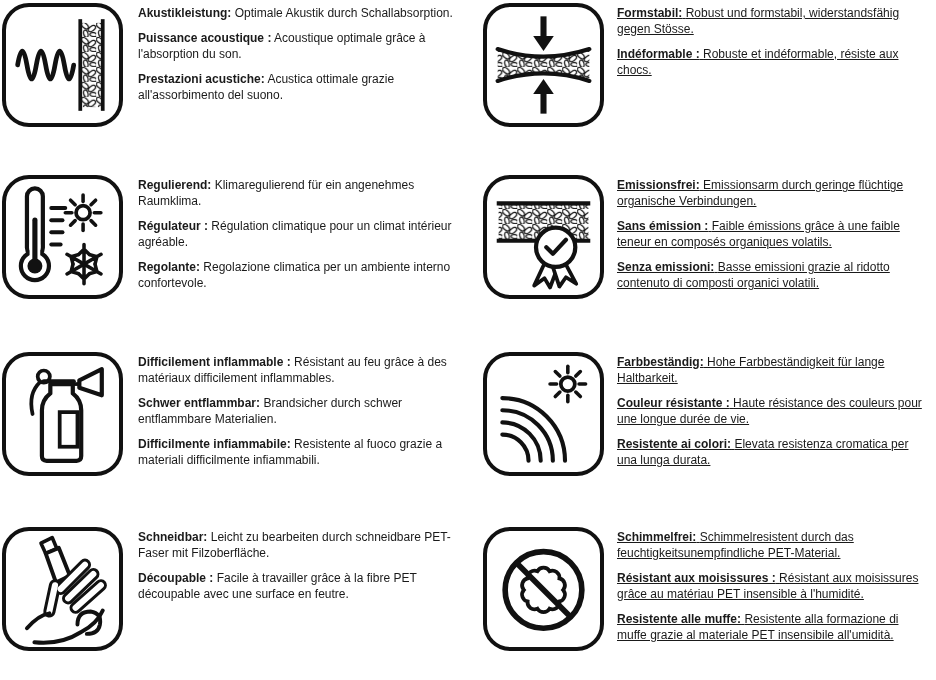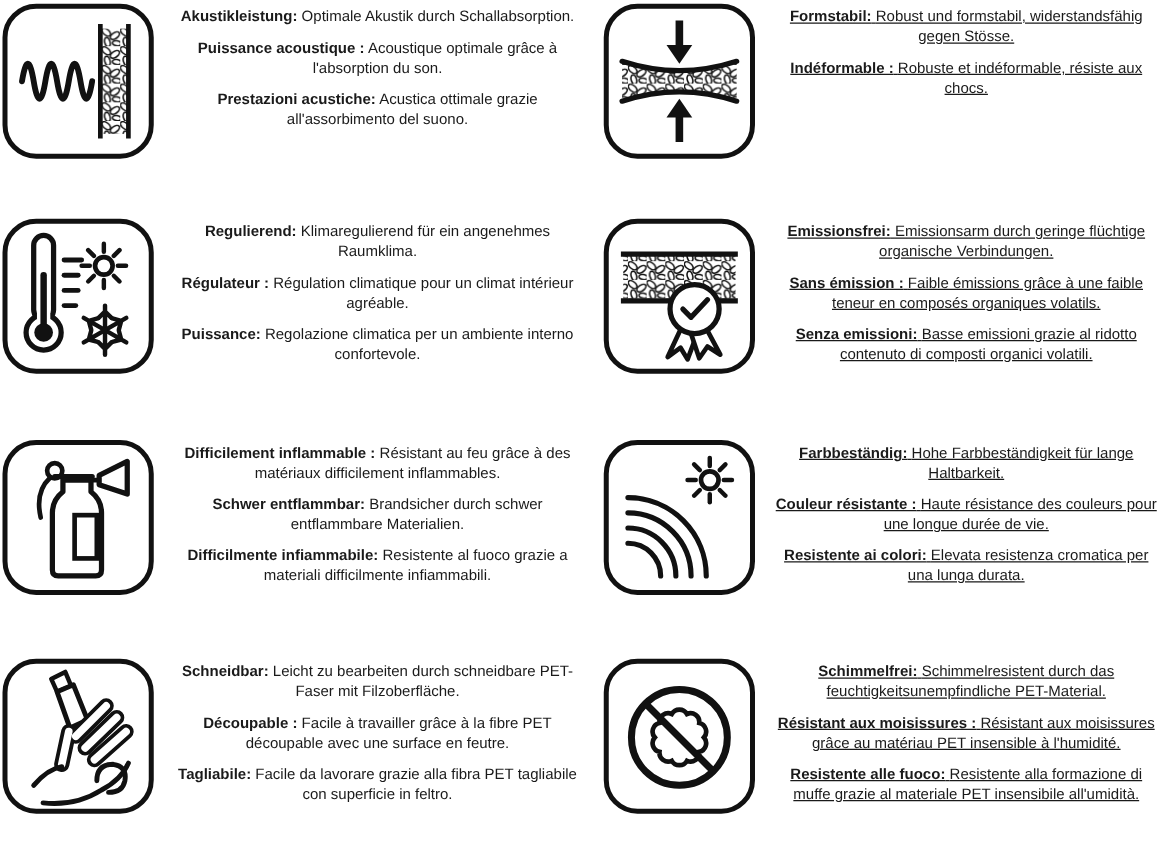--- a/index.html
+++ b/index.html
@@ -16,21 +16,21 @@
   .card.left{padding-left:2px;gap:15px;}
   .card.right{padding-left:15px;gap:13px;text-decoration:underline;}
   .icon-tile{
     flex:0 0 121px;width:121px;height:124px;box-sizing:border-box;
     border:4px solid #111;border-radius:27px;background:#fff;
   }
   .icon-tile svg{display:block;width:100%;height:100%;}
   .texts{padding-top:2px;}
   .card.left .texts{max-width:328px;}
   .card.right .texts{max-width:312px;}
-  .texts p{margin:0 0 9px 0;font-size:12px;line-height:16px;text-align:center;}
+  .texts p{margin:0 0 9px 0;font-size:12px;line-height:16px;}
   .texts b{font-weight:700;}
   .svgdefs{position:absolute;width:0;height:0;}
   svg .ln{stroke:#111;}
 </style>
 </head>
 <body>
 
 <svg class="svgdefs" aria-hidden="true">
   <defs>
     <pattern id="fiber" width="16" height="16" patternUnits="userSpaceOnUse">
@@ -113,21 +113,21 @@
           <use href="#sfArm" transform="rotate(120)"></use>
           <use href="#sfArm" transform="rotate(180)"></use>
           <use href="#sfArm" transform="rotate(240)"></use>
           <use href="#sfArm" transform="rotate(300)"></use>
         </g>
       </svg>
     </div>
     <div class="texts">
       <p><b>Regulierend:</b> <span>Klimaregulierend für ein angenehmes Raumklima.</span></p>
       <p><b>Régulateur :</b> <span>Régulation climatique pour un climat intérieur agréable.</span></p>
-      <p><b>Puissance:</b> <span>Regolazione climatica per un ambiente interno confortevole.</span></p>
+      <p><b>Regolante:</b> <span>Regolazione climatica per un ambiente interno confortevole.</span></p>
     </div>
   </article>
 
   <article class="card right">
     <div class="icon-tile">
       <svg viewBox="0 0 120 124">
         <rect x="12" y="26" width="96" height="40" fill="url(#fiber)"></rect>
         <line class="ln" x1="10" y1="26" x2="110" y2="26" stroke-width="4.5"></line>
         <line class="ln" x1="10" y1="66" x2="110" y2="66" stroke-width="4.5"></line>
         <path class="ln" d="M64,84 L50,114 L61,106 L67,116 L76,92 Z" fill="#fff" stroke-width="4" stroke-linejoin="round"></path>
@@ -211,32 +211,31 @@
           <path d="M74,82 L101,58"></path>
         </g>
         <path class="ln" d="M76,100 Q76,86 90,86 Q102,88 100,100 Q98,110 86,110" fill="#fff" stroke-width="4.2" stroke-linecap="round"></path>
         <path class="ln" d="M22,104 Q34,90 46,88" fill="none" stroke-width="4.2" stroke-linecap="round"></path>
         <path class="ln" d="M30,119 Q58,122 80,108 Q97,99 103,85" fill="none" stroke-width="4.2" stroke-linecap="round"></path>
       </svg>
     </div>
     <div class="texts">
       <p><b>Schneidbar:</b> <span>Leicht zu bearbeiten durch schneidbare PET-Faser mit Filzoberfläche.</span></p>
       <p><b>Découpable :</b> <span>Facile à travailler grâce à la fibre PET découpable avec une surface en feutre.</span></p>
-      <p><b>Tagliabile:</b> <span>Facile da lavorare grazie alla fibra PET tagliabile con superficie in feltro.</span></p>
     </div>
   </article>
 
   <article class="card right">
     <div class="icon-tile">
       <svg viewBox="0 0 120 124">
         <circle class="ln" cx="60" cy="63" r="41" fill="none" stroke-width="6"></circle>
         <path class="ln" d="M81,63 A7.5 7.5 0 0 1 77,75.3 A7.5 7.5 0 0 1 66.5,83 A7.5 7.5 0 0 1 53.5,83 A7.5 7.5 0 0 1 43,75.3 A7.5 7.5 0 0 1 39,63 A7.5 7.5 0 0 1 43,50.7 A7.5 7.5 0 0 1 53.5,43 A7.5 7.5 0 0 1 66.5,43 A7.5 7.5 0 0 1 77,50.7 A7.5 7.5 0 0 1 81,63 Z" fill="#fff" stroke-width="4"></path>
         <line class="ln" x1="31" y1="34" x2="89" y2="92" stroke-width="6"></line>
       </svg>
     </div>
     <div class="texts">
       <p><b>Schimmelfrei:</b> <span>Schimmelresistent durch das feuchtigkeitsunempfindliche PET-Material.</span></p>
       <p><b>Résistant aux moisissures :</b> <span>Résistant aux moisissures grâce au matériau PET insensible à l'humidité.</span></p>
-      <p><b>Resistente alle fuoco:</b> <span>Resistente alla formazione di muffe grazie al materiale PET insensibile all'umidità.</span></p>
+      <p><b>Resistente alle muffe:</b> <span>Resistente alla formazione di muffe grazie al materiale PET insensibile all'umidità.</span></p>
     </div>
   </article>
 
 </div>
 
 </body></html>

